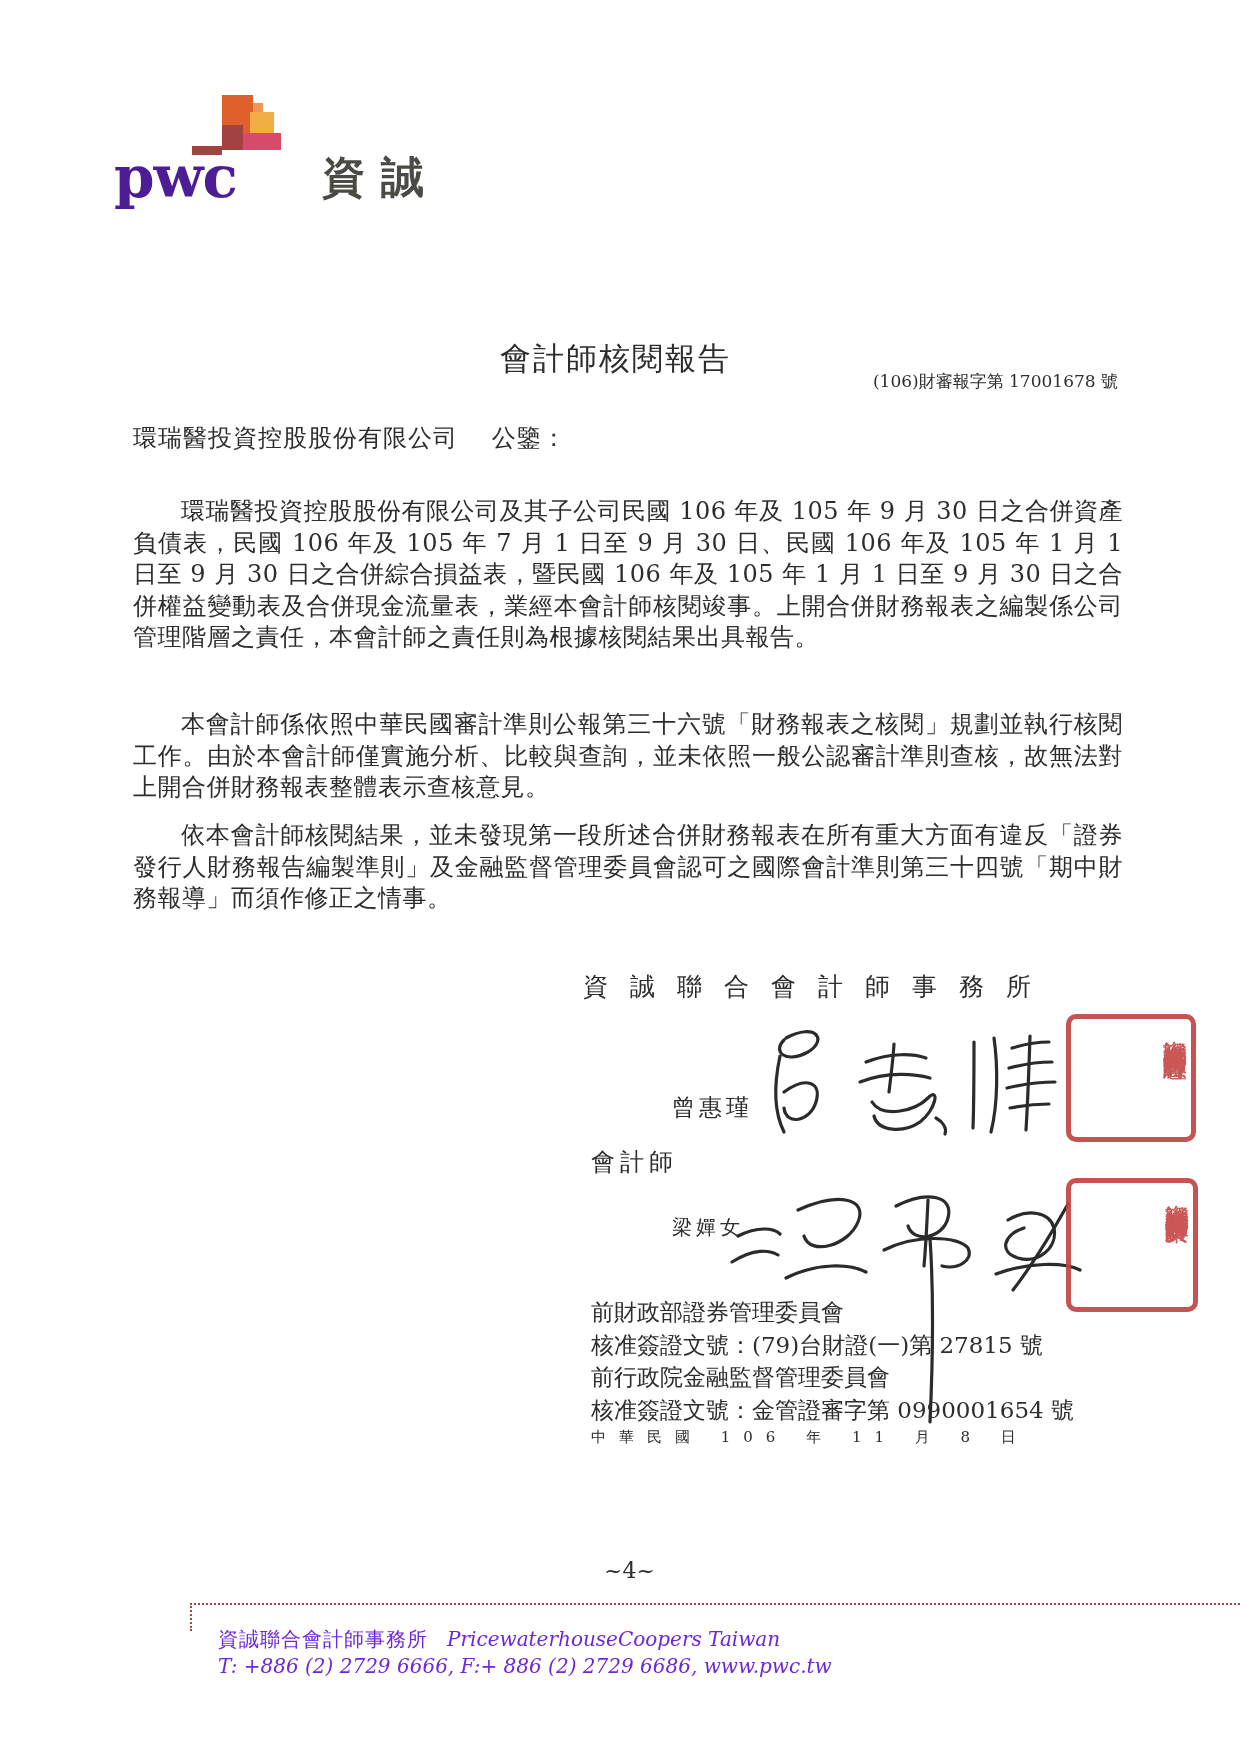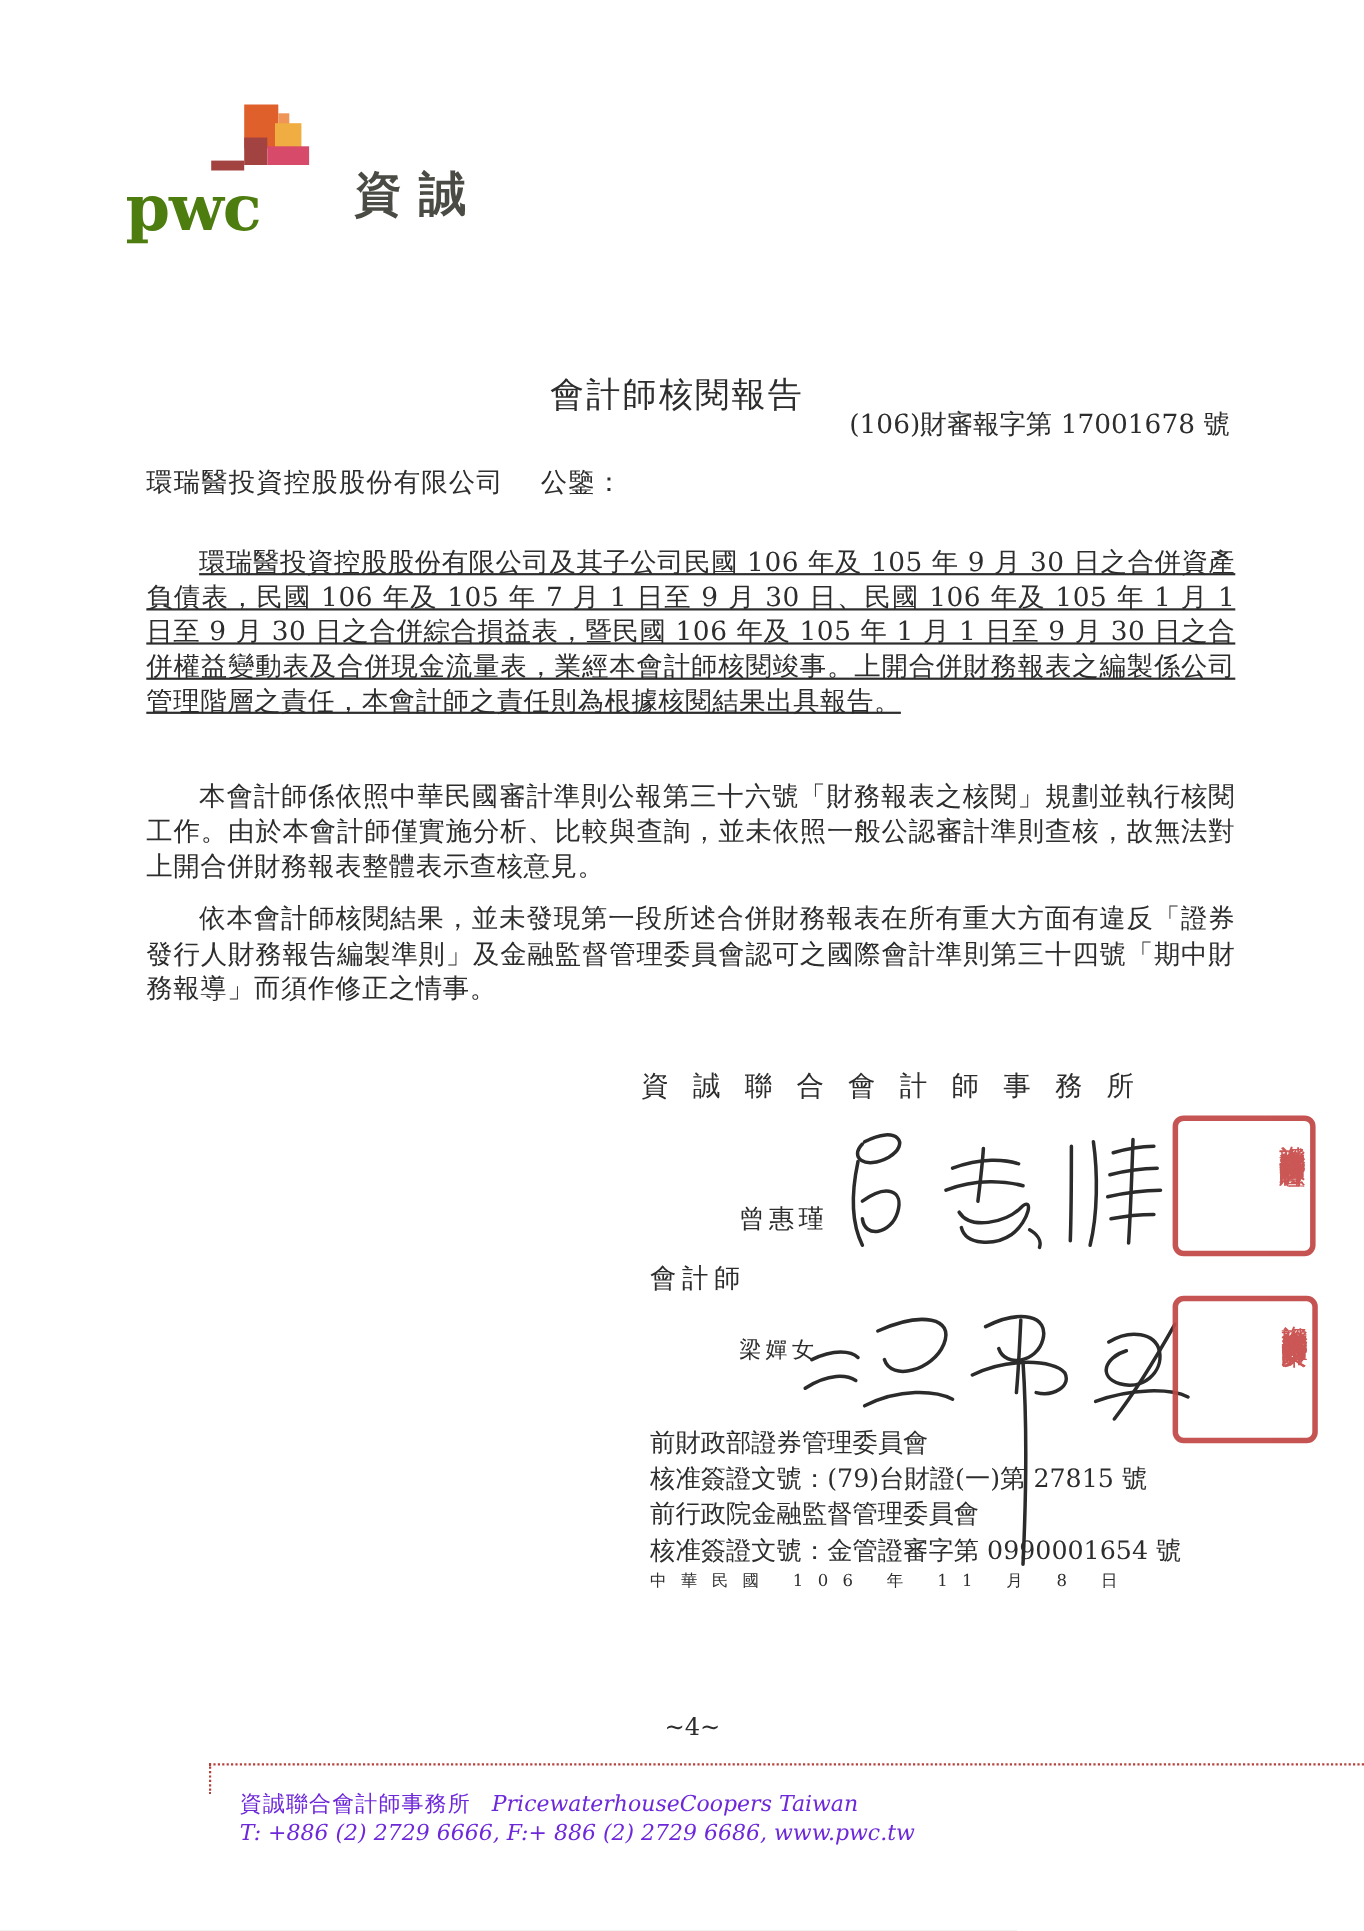--- a/index.html
+++ b/index.html
@@ -13,35 +13,35 @@
 
   
   .logo-blocks{left:190px;top:92px;width:100px;height:66px;}
   .logo-blocks div{position:absolute;}
   .blk-orange{left:32px;top:3px;width:31px;height:40px;background:#e0602c;}
   .blk-lightorange{left:63px;top:11px;width:10px;height:24px;background:#ee9557;}
   .blk-yellow{left:60px;top:20px;width:24px;height:23px;background:#f0ad41;}
   .blk-maroon{left:32px;top:33px;width:21px;height:25px;background:#a34341;}
   .blk-pink{left:53px;top:41px;width:38px;height:17px;background:#d84a6a;}
   .blk-bar{left:2px;top:54px;width:30px;height:9px;background:#a34341;}
-  .logo-wordmark{left:114px;top:160px;font-size:58px;font-weight:bold;color:#4d7c0f;letter-spacing:-1px;line-height:1;}
+  .logo-wordmark{left:114px;top:148px;font-size:58px;font-weight:bold;color:#4c1d95;letter-spacing:-1px;line-height:1;}
   .logo-cjk{left:322px;top:156px;font-size:43px;color:#4b4b45;font-weight:600;letter-spacing:16px;line-height:1;}
 
   
   .doc-title{left:500px;top:338px;font-size:31px;letter-spacing:2px;}
-  .report-no{right:122px;top:370px;font-size:24px;}
+  .report-no{right:122px;top:370px;font-size:17px;}
   .addressee{left:133px;top:422px;font-size:24px;letter-spacing:1px;}
 
   
   .para{
     left:133px;width:990px;font-size:24px;line-height:31.5px;
     text-align:justify;text-justify:inter-character;text-indent:2em;
     letter-spacing:0.5px;
   }
-  .p1{top:496px;text-decoration:underline;}
+  .p1{top:496px;}
   .p2{top:690px;margin-top:19px;}
   .p3{top:820px;}
 
   
   .firm-line{left:583px;top:970px;font-size:25px;letter-spacing:22px;white-space:nowrap;}
   .acct1-label{left:672px;top:1092px;font-size:23px;letter-spacing:4px;}
   .acct-title{left:591px;top:1146px;font-size:24px;letter-spacing:5px;}
   .acct2-label{left:672px;top:1214px;font-size:20px;letter-spacing:4px;}
   .sig{stroke:#2b2b2b;stroke-width:3.2;fill:none;stroke-linecap:round;stroke-linejoin:round;}
   .sig-1{left:728px;top:1016px;}

